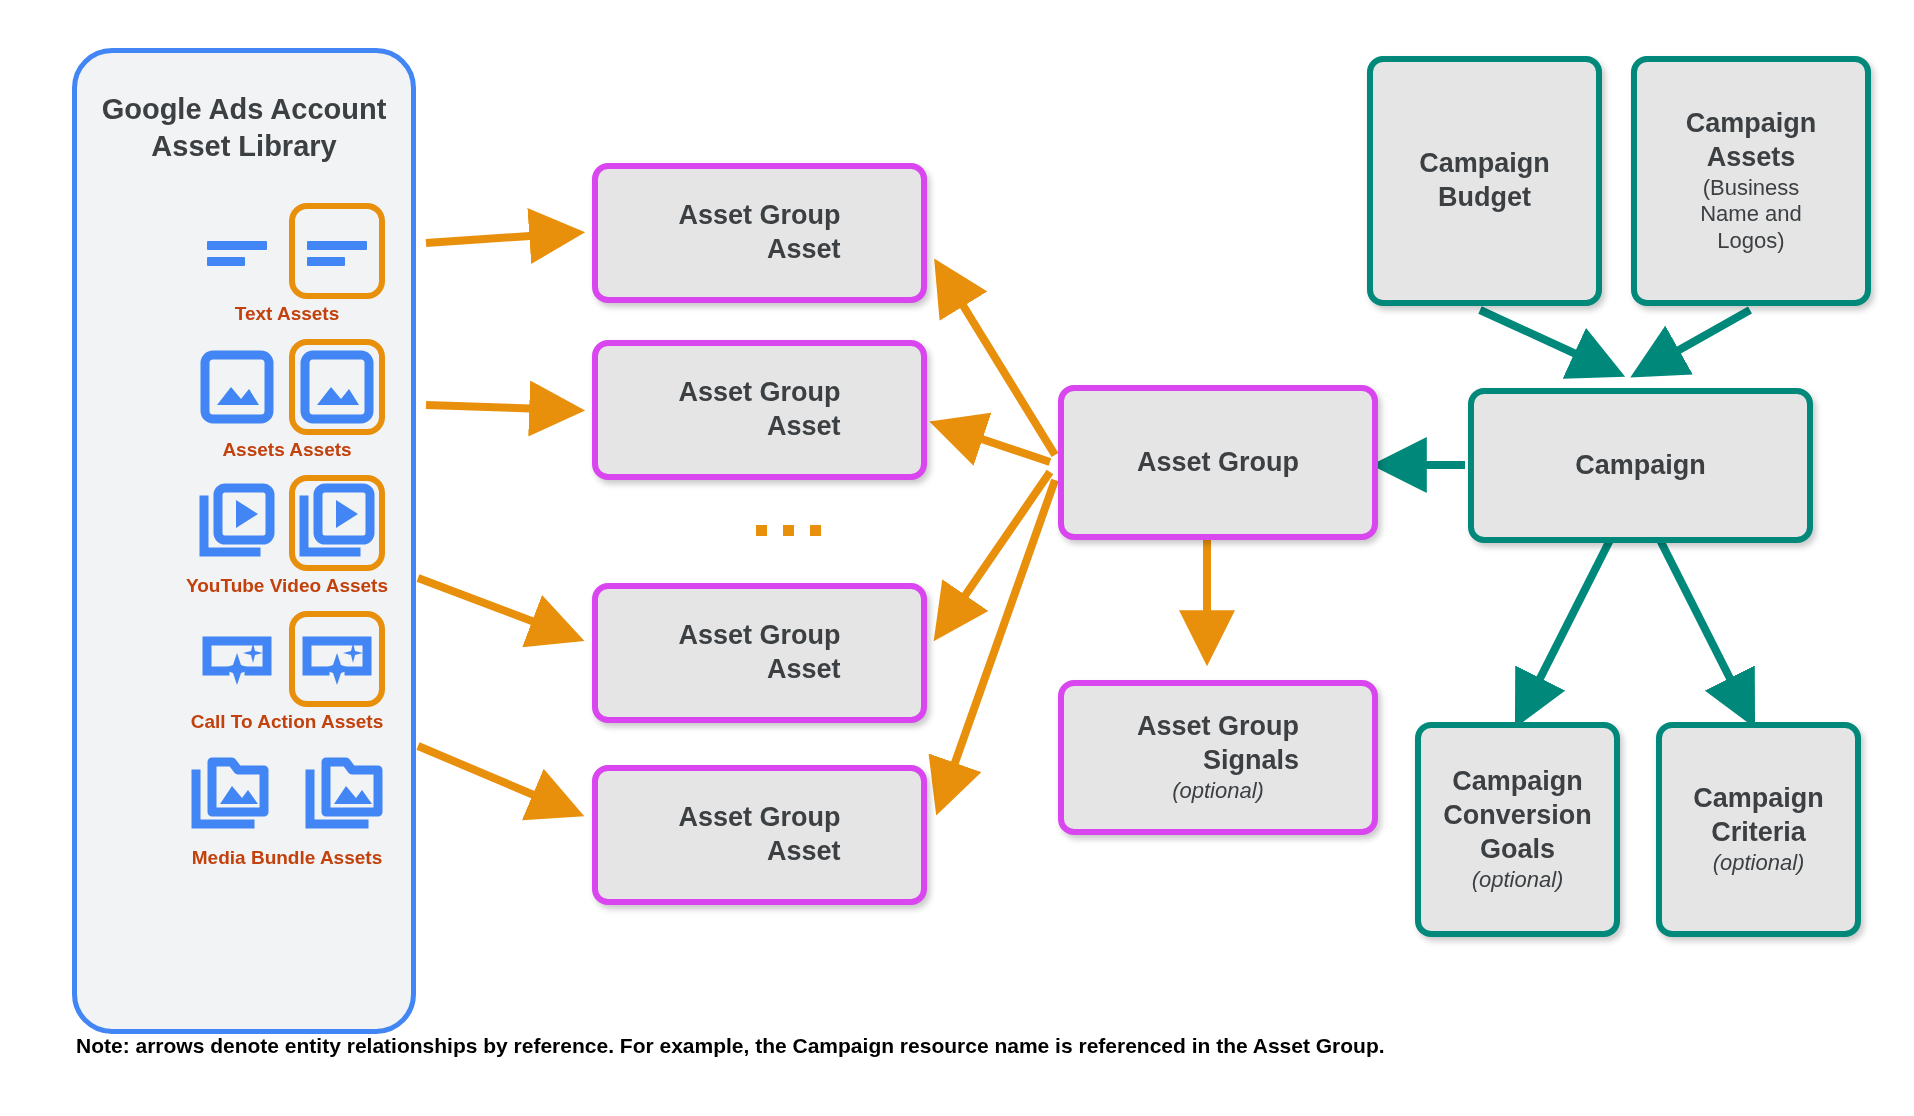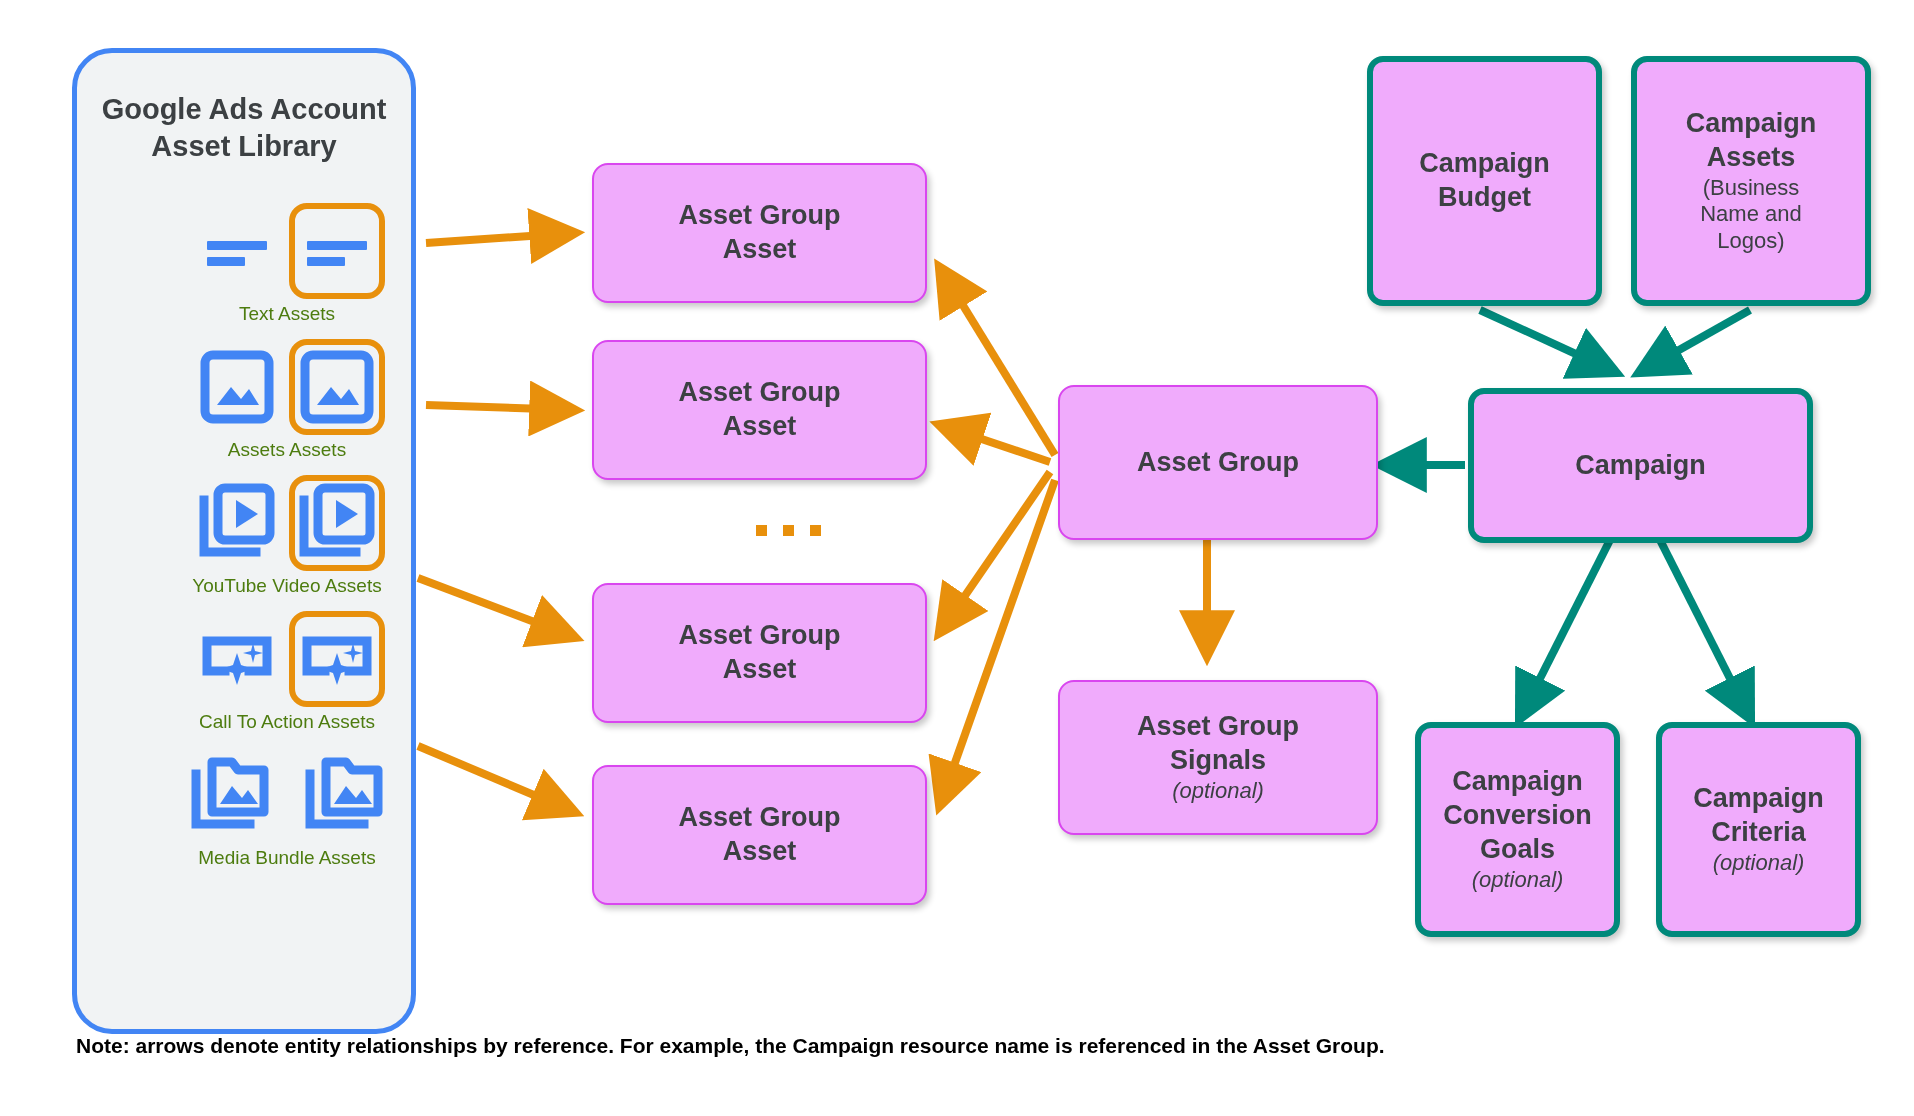--- a/index.html
+++ b/index.html
@@ -77,28 +77,28 @@
     box-sizing: border-box;
   }
   .icon-wrap.highlighted {
     border: 6px solid #e8900c;
     border-radius: 18px;
     background: #f1f3f4;
   }
   .asset-caption {
     margin-top: 4px;
     font-size: 19px;
-    font-weight: normal;
-    color: #4d7c0f;
+    font-weight: bold;
+    color: #c2410c;
   }
 
   
   .node {
     position: absolute;
-    background: #f0abfc;
+    background: #e5e5e5;
     box-sizing: border-box;
     display: flex;
     flex-direction: column;
     align-items: center;
     justify-content: center;
     text-align: center;
     border-radius: 16px;
     box-shadow: 3px 4px 6px rgba(0,0,0,0.22);
     z-index: 2;
     color: #3c4043;
@@ -113,21 +113,21 @@
     font-size: 22px;
     font-weight: normal;
     line-height: 1.22;
     white-space: pre-line;
   }
   .node .optional {
     font-size: 22px;
     font-style: italic;
     line-height: 1.22;
   }
-  .node.orange { border: 2px solid #d946ef; }
+  .node.orange { border: 6px solid #d946ef; text-align: right; }
   .node.teal   { border: 6px solid #00897b; }
 
   .ellipsis {
     position: absolute;
     z-index: 2;
     display: flex;
     gap: 16px;
   }
   .ellipsis i {
     display: block;

